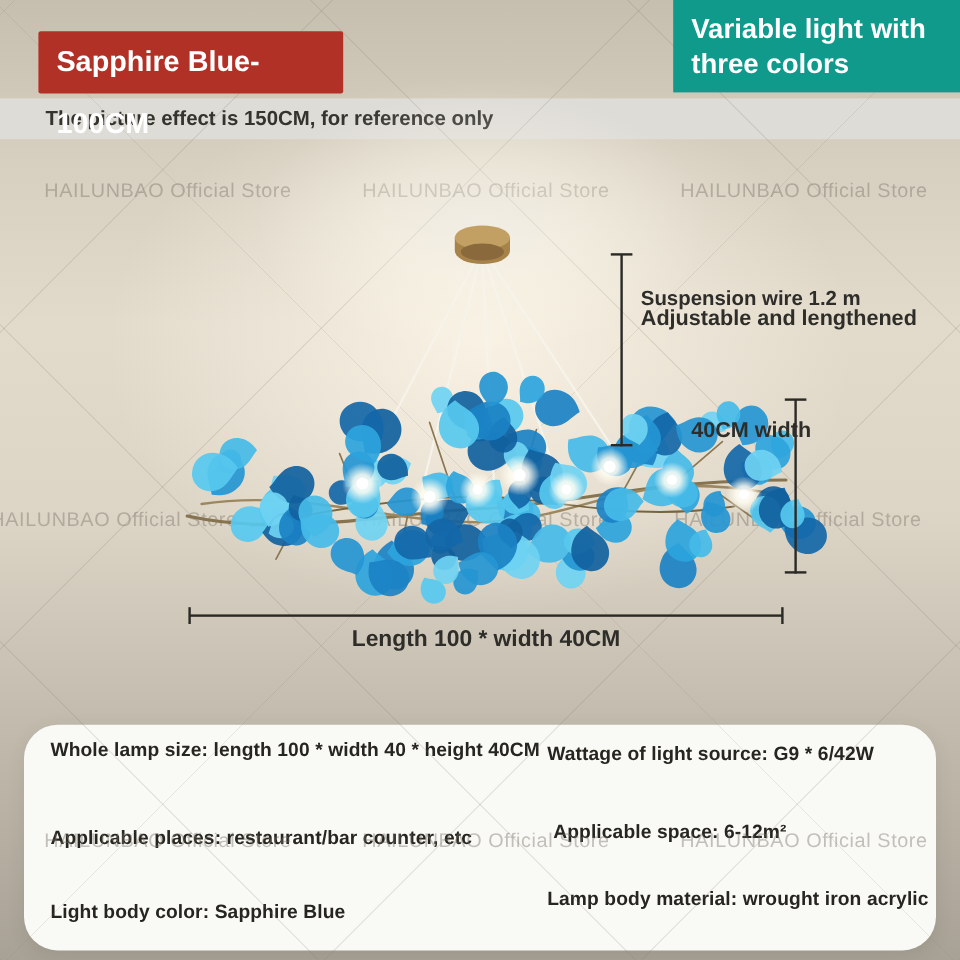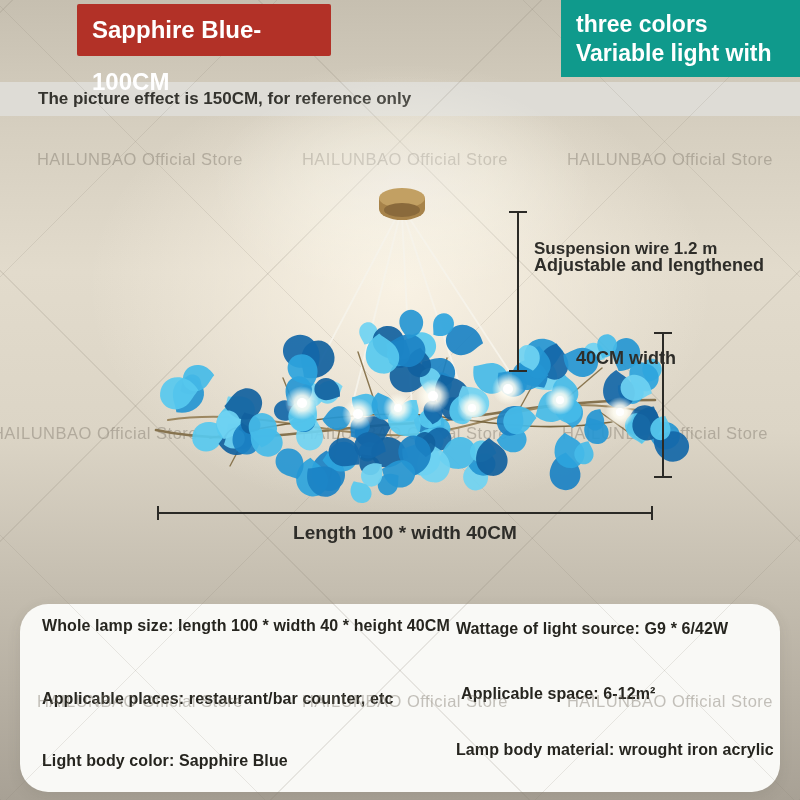--- a/index.html
+++ b/index.html
@@ -20,22 +20,22 @@
   }
   .wm{
     position:absolute;transform:translateX(-50%);z-index:2;white-space:nowrap;
     font-size:16.5px;letter-spacing:.5px;color:rgba(120,112,99,.42);
   }
   
   #notice-band{left:0;top:82px;width:800px;height:34px;background:#dedcd6;z-index:1;}
   #notice-band span{display:block;margin-left:38px;line-height:34px;font-size:17px;font-weight:600;color:#34332e;}
   
   #badge-variant{
-    left:32px;top:4px;width:254px;height:52px;z-index:7;background:#b23127;border-radius:2px;
-    color:#fff;font-size:24px;font-weight:700;line-height:52px;padding-left:15px;box-sizing:border-box;margin-left:45px;
+    left:32px;top:26px;width:254px;height:52px;z-index:7;background:#b23127;border-radius:2px;
+    color:#fff;font-size:24px;font-weight:700;line-height:52px;padding-left:15px;box-sizing:border-box;
   }
   #badge-feature{
     left:561px;top:0;width:239px;height:77px;z-index:7;background:#0f9a8c;
     color:#fff;font-size:23px;font-weight:700;line-height:29px;padding:10px 0 0 15px;box-sizing:border-box;
   }
   
   #chandelier{left:0;top:0;width:800px;height:800px;z-index:3;pointer-events:none;}
   
   .dim{position:absolute;background:#2b2a26;z-index:5;}
   .dim-label{position:absolute;z-index:5;color:#2e2d29;}
@@ -305,17 +305,17 @@
   <div class="dim" id="h40-cap-bot"></div>
   <div class="dim-label" id="h40-t">40CM width</div>
 
   <div class="dim" id="len-line"></div>
   <div class="dim" id="len-cap-l"></div>
   <div class="dim" id="len-cap-r"></div>
   <div class="dim-label" id="len-t">Length 100 * width 40CM</div>
 
   <div id="badge-variant" class="abs">Sapphire Blue-100CM</div>
   <div id="badge-feature" class="abs">
+    <div>Variable light with</div>
     <div>three colors</div>
-    <div>Variable light with</div>
   </div>
 
 </div>
 
 </body></html>

